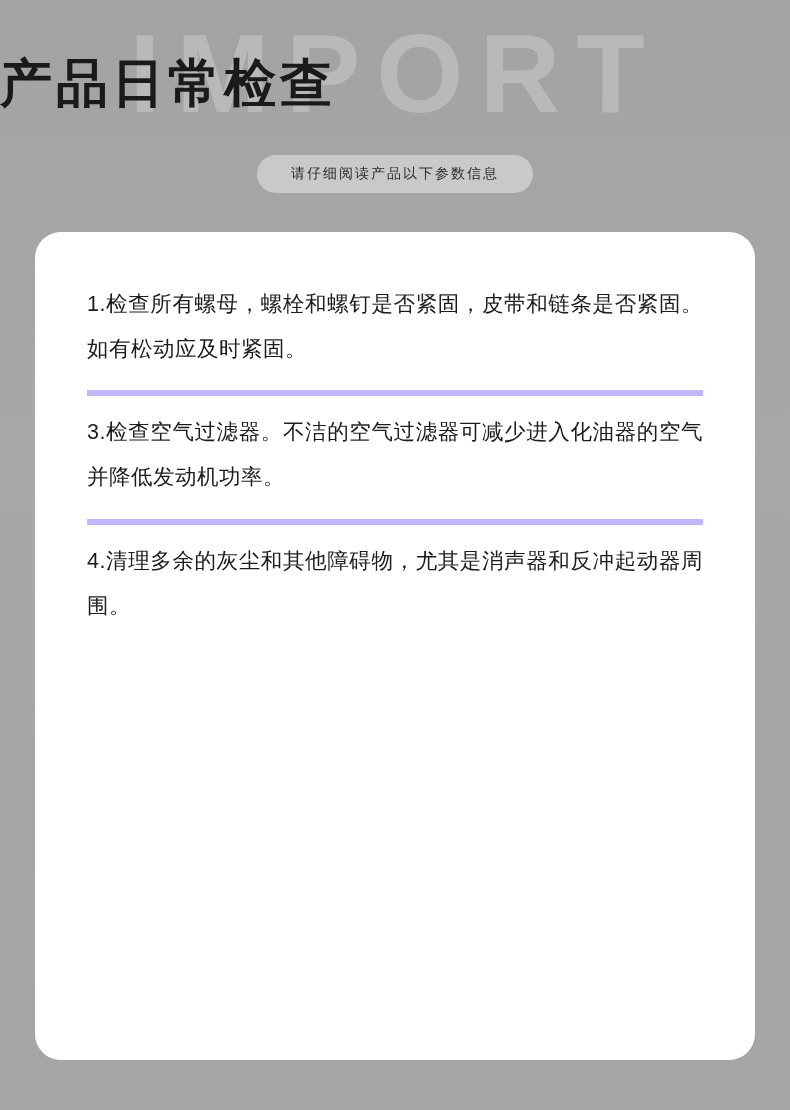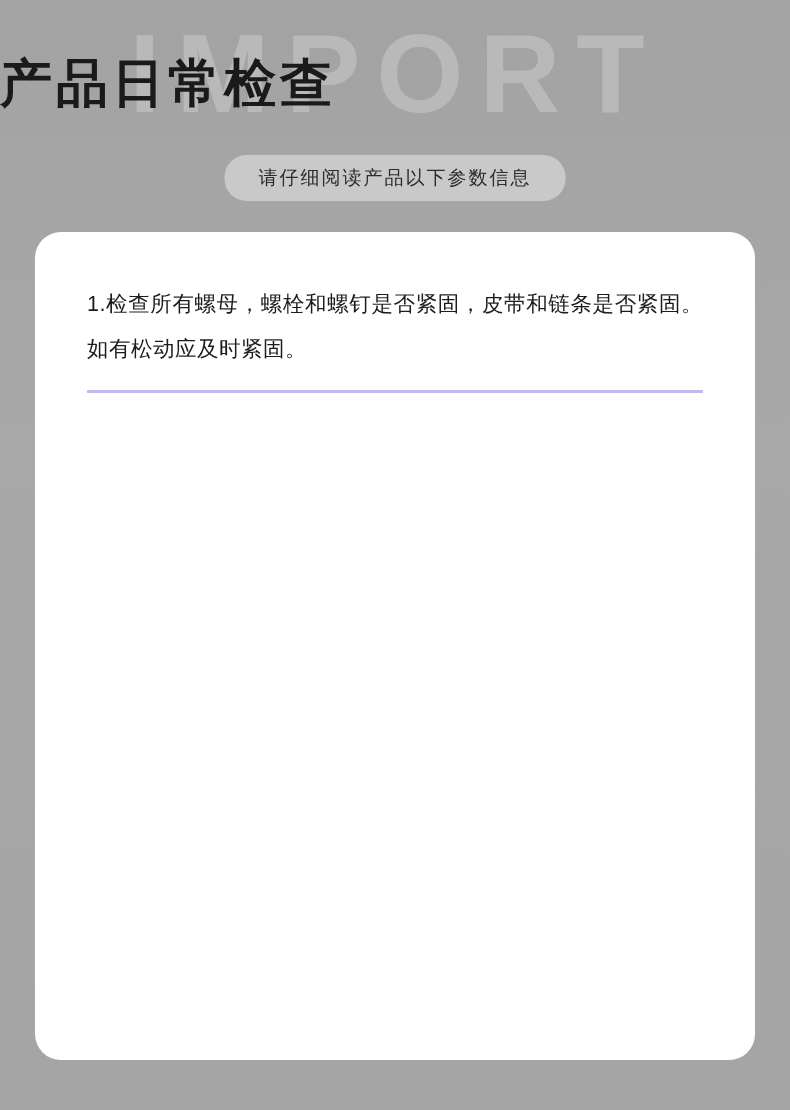--- a/index.html
+++ b/index.html
@@ -53,21 +53,21 @@
     line-height: 1.2;
   }
   .subtitle-pill {
     position: absolute;
     top: 155px;
     left: 50%;
     transform: translateX(-50%);
     background: #c9c9c9;
     border-radius: 22px;
     padding: 10px 34px;
-    font-size: 19px;
+    font-size: 14px;
     color: #2c2c2c;
     letter-spacing: 2px;
     white-space: nowrap;
   }
 
   
   .card {
     position: absolute;
     top: 232px;
     left: 35px;
@@ -77,21 +77,21 @@
     border-radius: 26px;
     box-sizing: border-box;
     padding: 48px 52px 40px 52px;
   }
   .item {
     font-size: 21.5px;
     line-height: 2.1;
     color: #1c1c1c;
     letter-spacing: 0.5px;
     padding: 14px 0 18px 0;
-    border-bottom: 3px solid #c4b5fd;
+    border-bottom: 6px solid #c4b5fd;
     text-align: justify;
   }
   .item:first-child {
     padding-top: 2px;
   }
   .item.last {
     border-bottom: none;
   }
 </style>
 </head>
@@ -100,15 +100,17 @@
 <div class="page">
 
   <div class="header">
     <div class="watermark">IMPORT</div>
     <div class="main-title">产品日常检查</div>
     <div class="subtitle-pill">请仔细阅读产品以下参数信息</div>
   </div>
 
   <div class="card">
     <div class="item">1.检查所有螺母，螺栓和螺钉是否紧固，皮带和链条是否紧固。如有松动应及时紧固。</div>
+    <div class="item">3.检查空气过滤器。不洁的空气过滤器可减少进入化油器的空气并降低发动机功率。</div>
+    <div class="item last">4.清理多余的灰尘和其他障碍物，尤其是消声器和反冲起动器周围。</div>
   </div>
 
 </div>
 
 </body></html>

